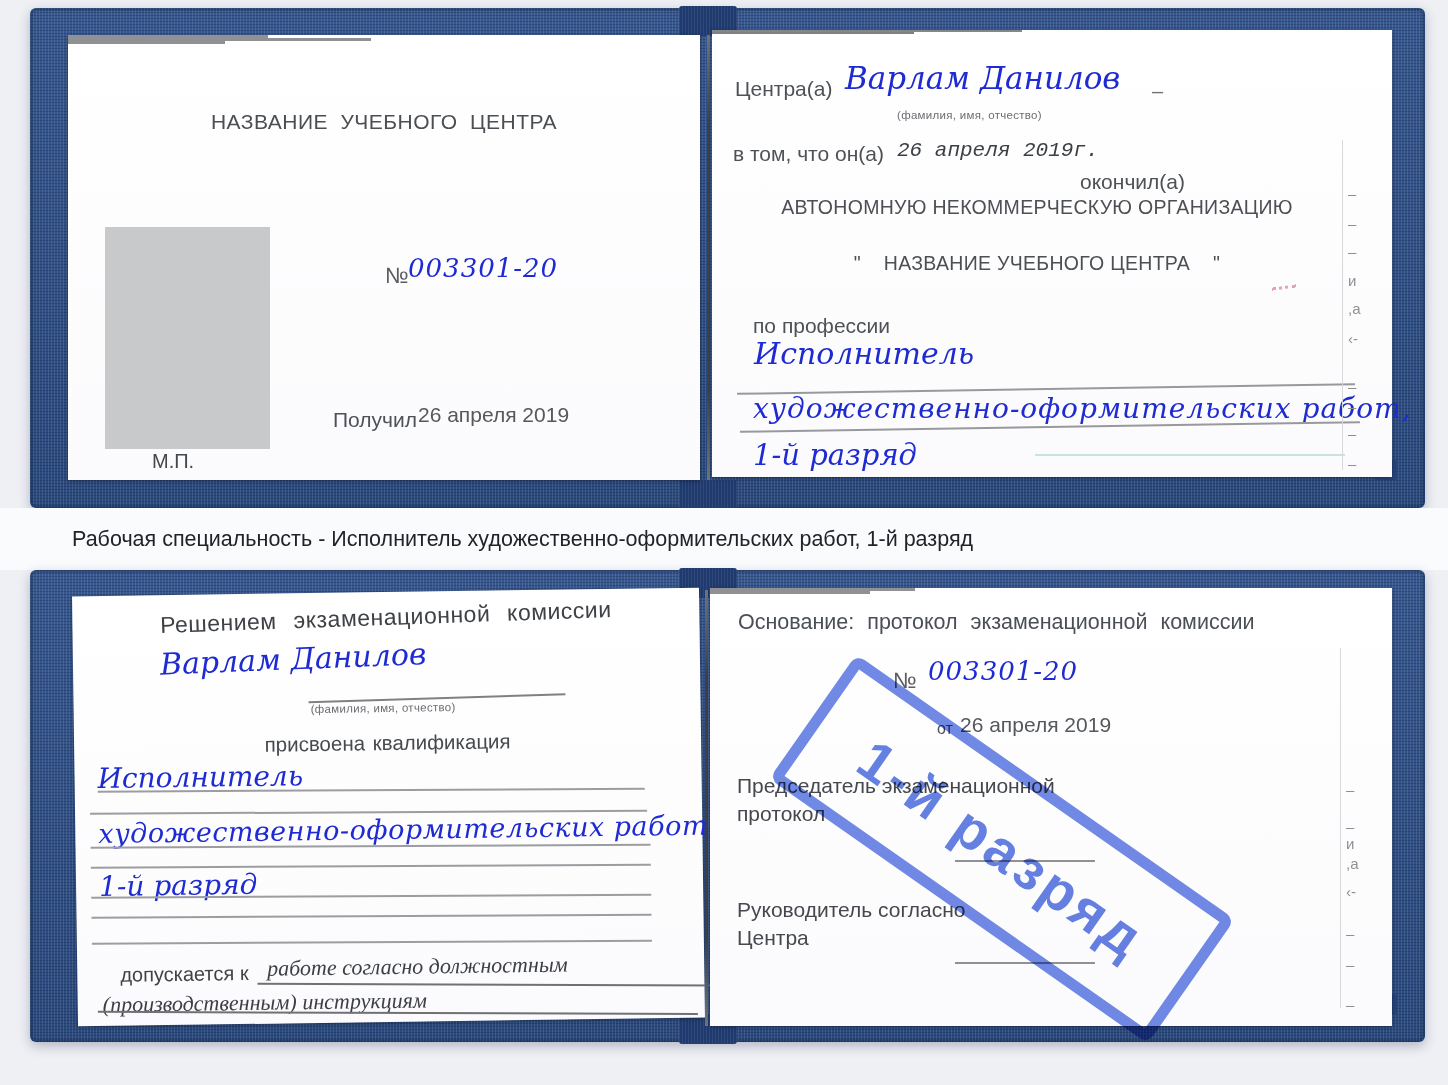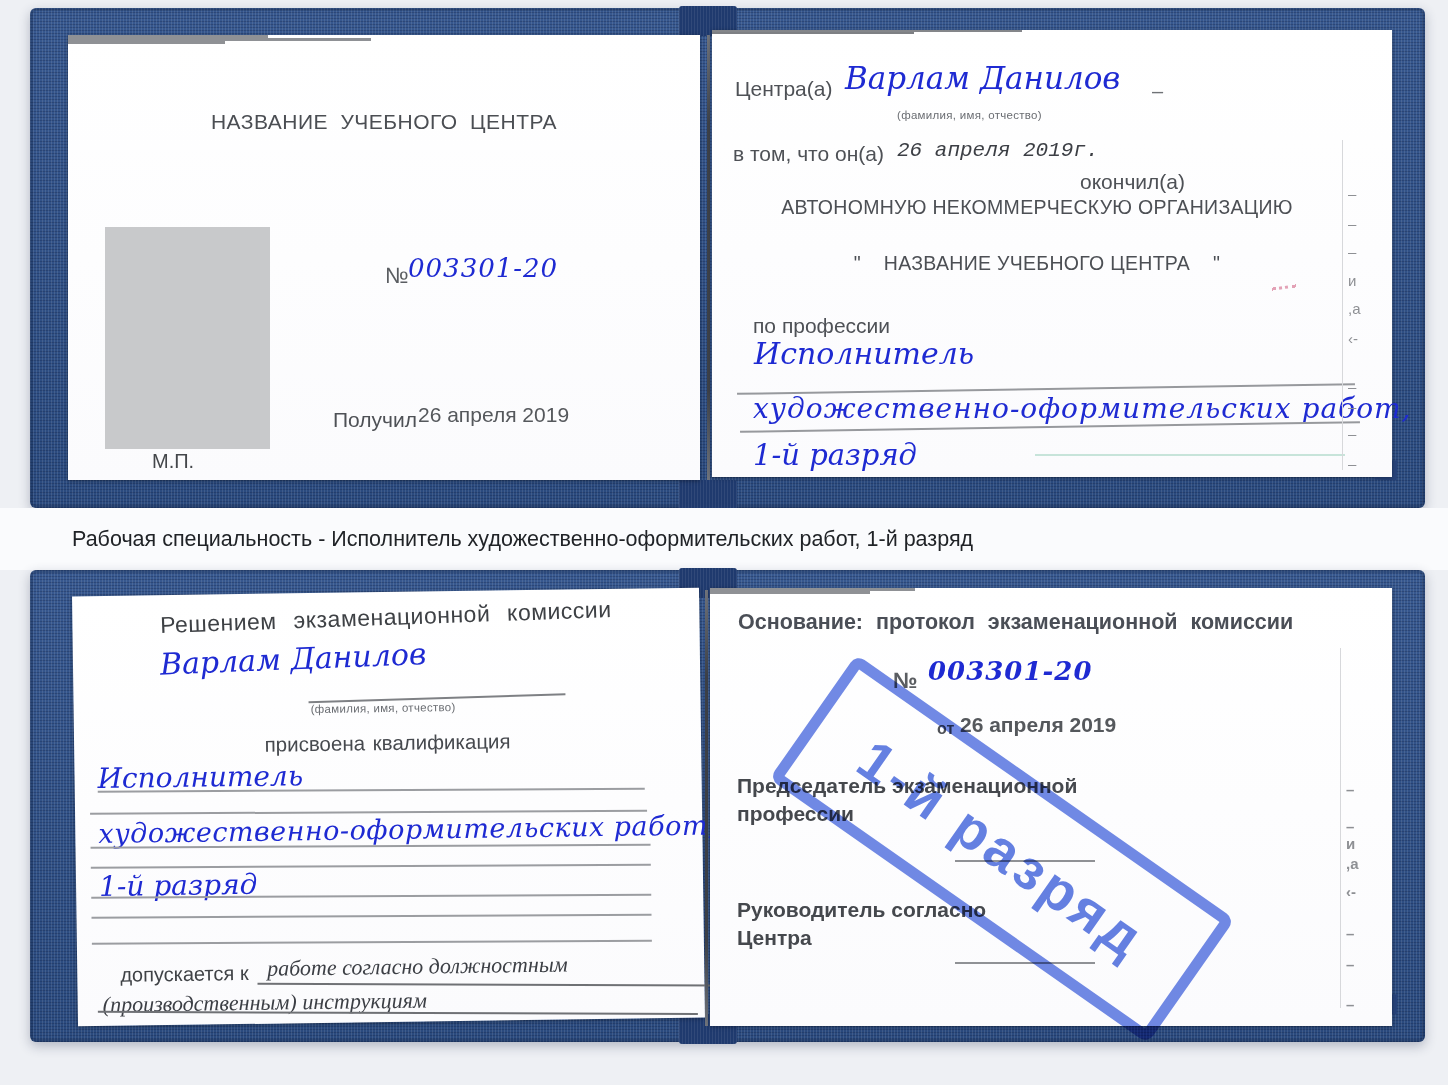--- a/index.html
+++ b/index.html
@@ -31,21 +31,21 @@
   .spread.top .spine{left:677px;top:27px;height:445px;}
   .spread.bottom .spine{left:675px;top:20px;height:436px;}
   
   .white-page{
     position:absolute;background:linear-gradient(180deg,#ffffff,#fbfbfd);
     box-shadow:0 1px 4px rgba(0,0,0,.35);
   }
   .pg-tl{left:38px;top:27px;width:632px;height:445px;}
   .pg-tr{left:682px;top:22px;width:680px;height:447px;}
   .pg-bl{left:45px;top:22px;width:627px;height:430px;transform:rotate(-.8deg);}
-  .pg-br{left:680px;top:18px;width:682px;height:438px;font-weight:bold;}
+  .pg-br{left:680px;top:18px;width:682px;height:438px;}
   .edgeline{position:absolute;left:630px;width:1px;background:#d7d8db;}
   .pg-tr .edgeline{top:110px;height:330px;}
   .pg-br .edgeline{top:60px;height:360px;}
   
   .print{position:absolute;color:#4e5156;font-family:"Liberation Sans",sans-serif;}
   .hw{position:absolute;color:#1e2ad2;font-family:"DejaVu Serif",serif;font-style:italic;white-space:nowrap;}
   .serit{position:absolute;color:#3c3f45;font-family:"Liberation Serif",serif;font-style:italic;white-space:nowrap;}
   .rule{position:absolute;background:#97999d;height:2px;}
   .center{text-align:center;left:0;right:0;}
   .keep-space{white-space:pre;}
@@ -233,21 +233,21 @@
 
   <div class="white-page pg-br">
     <div class="print br-osnovanie"><span>Основание:</span> <span>протокол экзаменационной комиссии</span></div>
     <div class="print br-numsign">№</div>
     <div class="hw br-number">003301-20</div>
     <div class="br-num-line"></div>
     <div class="print br-ot">от</div>
     <div class="print br-date">26 апреля 2019</div>
     <div class="br-date-line"></div>
     <div class="print br-chair1">Председатель экзаменационной</div>
-    <div class="print br-chair2">профессии</div>
+    <div class="print br-chair2">протокол</div>
     <div class="rule br-chair-line"></div>
     <div class="print br-head1">Руководитель согласно</div>
     <div class="print br-head2">Центра</div>
     <div class="rule br-head-line"></div>
     <div class="edgeline"></div>
     <span class="frag fb0">–</span>
     <span class="frag fb1">–</span>
     <span class="frag fb2">и</span>
     <span class="frag fb3">,а</span>
     <span class="frag fb4">‹-</span>

